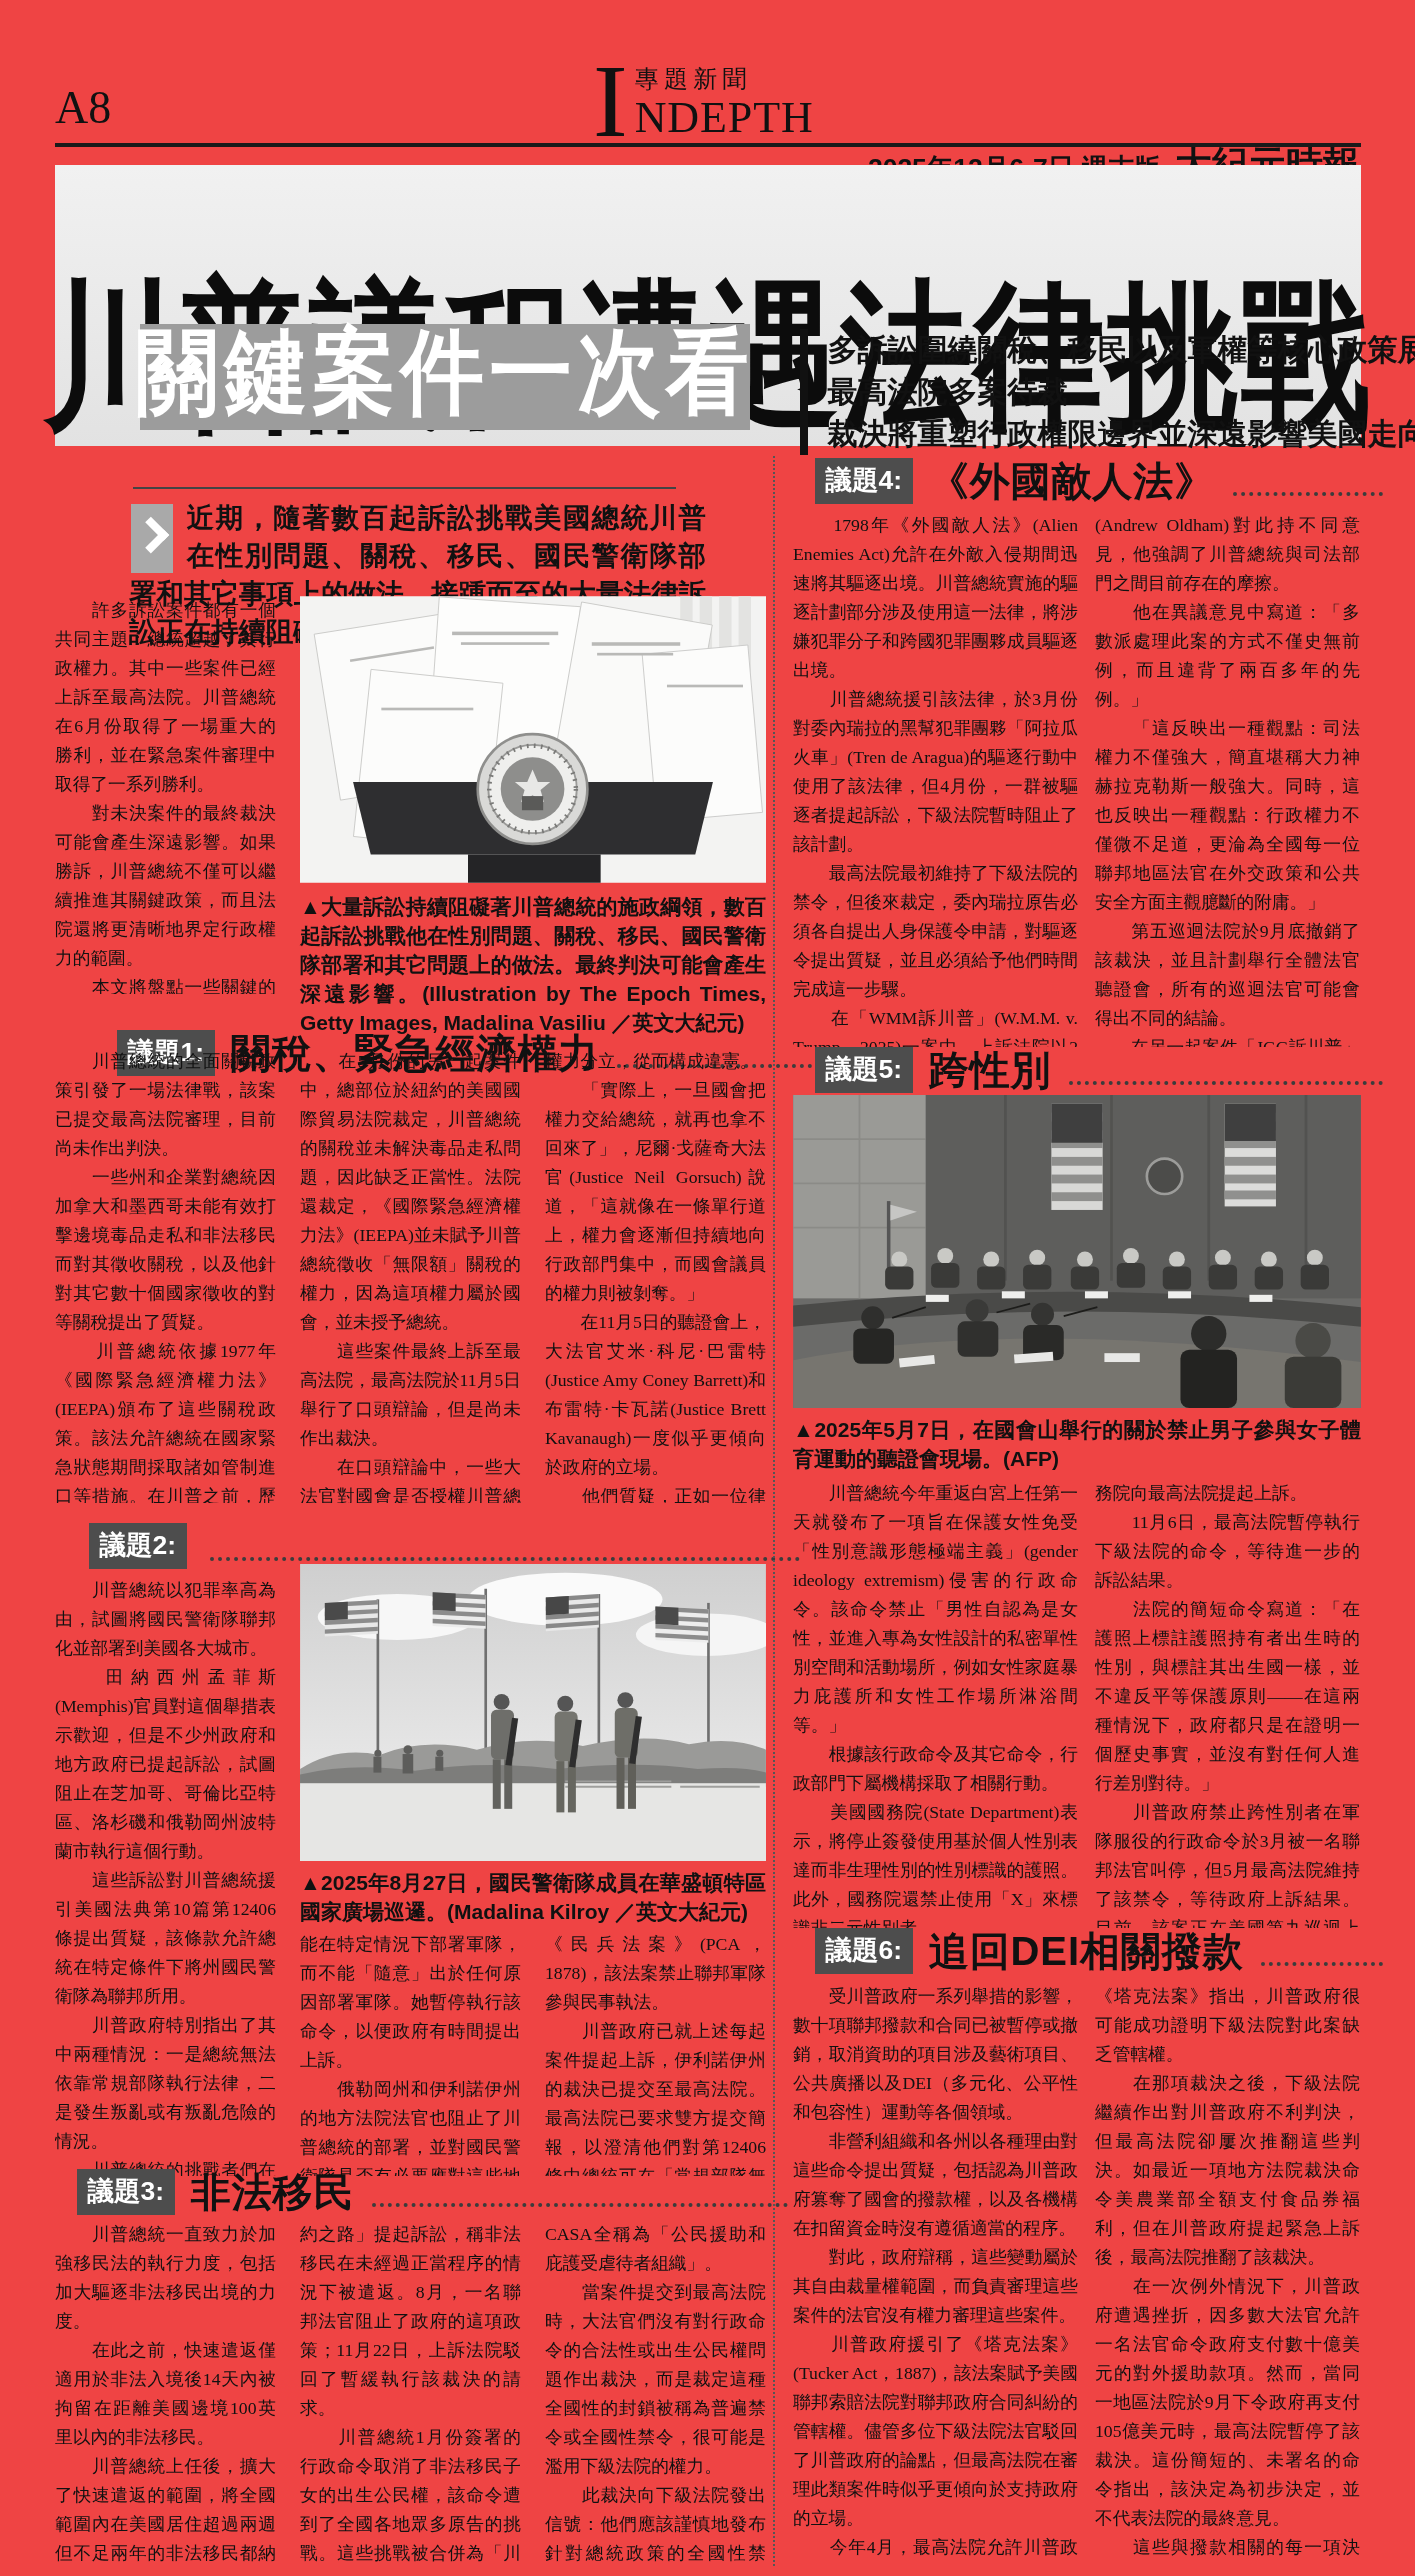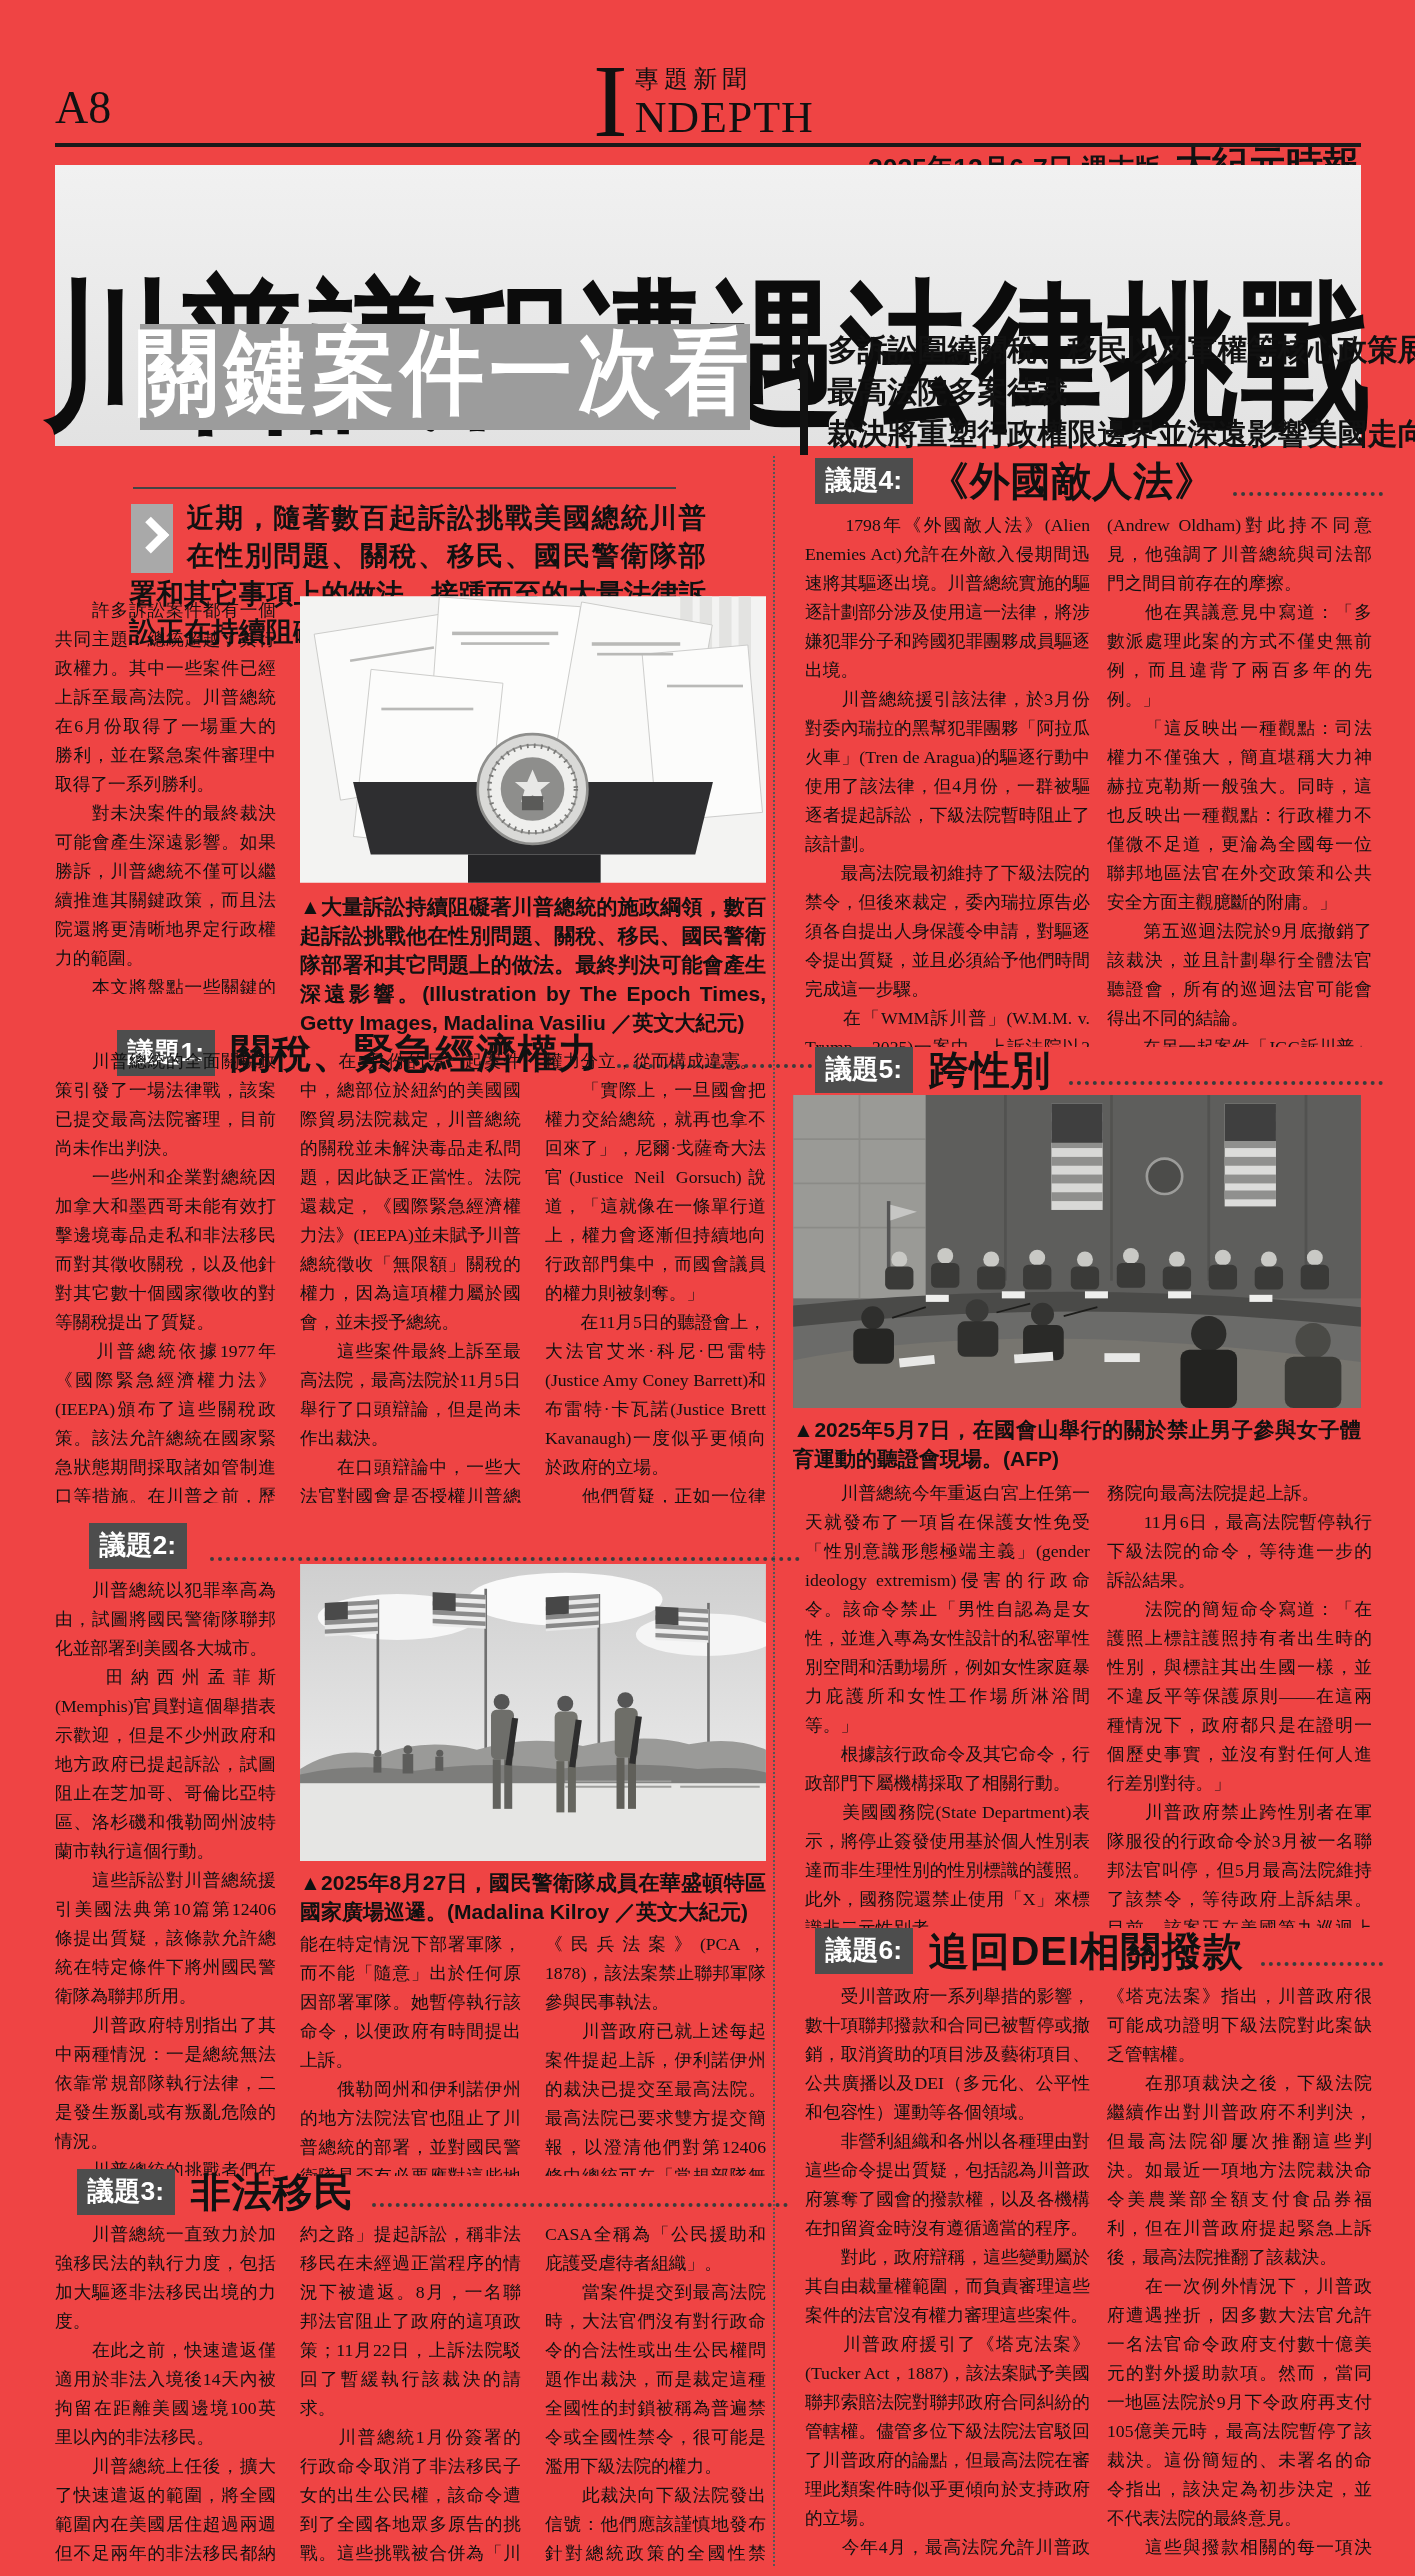--- a/index.html
+++ b/index.html
@@ -34,21 +34,21 @@
   .byline-rule{position:absolute;left:133px;top:487px;width:543px;height:1.8px;background:#444;}
   .intro{position:absolute;left:129px;top:499px;width:577px;font-size:27.4px;line-height:38px;
       font-weight:700;font-family:"Liberation Sans",sans-serif;text-align:justify;}
   .chev{width:42px;height:69px;background:#a9a9a9;position:relative;float:left;margin:5.3px 14px 0 1.8px;}
   .chev::before{content:"";position:absolute;left:7px;top:17.7px;width:17.7px;height:17.7px;
       border:8px solid #fff;border-left:none;border-bottom:none;transform:rotate(45deg);}
   
   .col{position:absolute;width:221px;font-size:17.7px;line-height:29px;text-align:justify;
       overflow:hidden;font-family:"Liberation Serif",serif;}
   .col p{margin:0;}
-  .wcol{width:285px;margin-left:12px;}
+  .wcol{width:285px;}
   .caption{position:absolute;font-size:21px;line-height:29px;font-weight:bold;
       font-family:"Liberation Sans",sans-serif;text-align:justify;}
   
   .topic-header{position:absolute;height:46px;display:flex;align-items:center;margin-left:22px;}
   .badge{background:#4d4d4d;color:#fff;font-size:26.5px;font-weight:bold;
       font-family:"Liberation Sans",sans-serif;padding:4.4px 10.6px 6.2px 10.6px;white-space:nowrap;}
   .topic-title{font-size:40px;font-weight:900;font-family:"Liberation Sans",sans-serif;
       margin-left:16px;white-space:nowrap;letter-spacing:0.9px;}
   .dots{flex:1;border-bottom:4.4px dotted #3c3c3c;height:26.5px;margin-left:17.7px;}
   .divider{position:absolute;left:773px;top:456px;height:2110px;border-left:2.7px dotted #555;}

